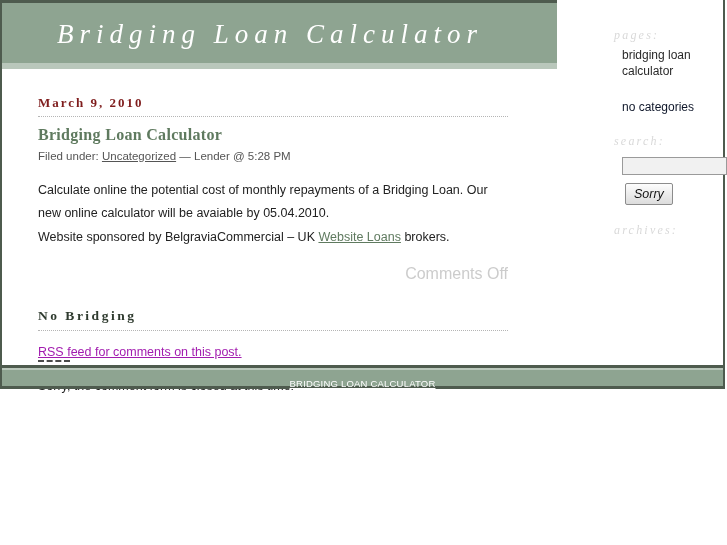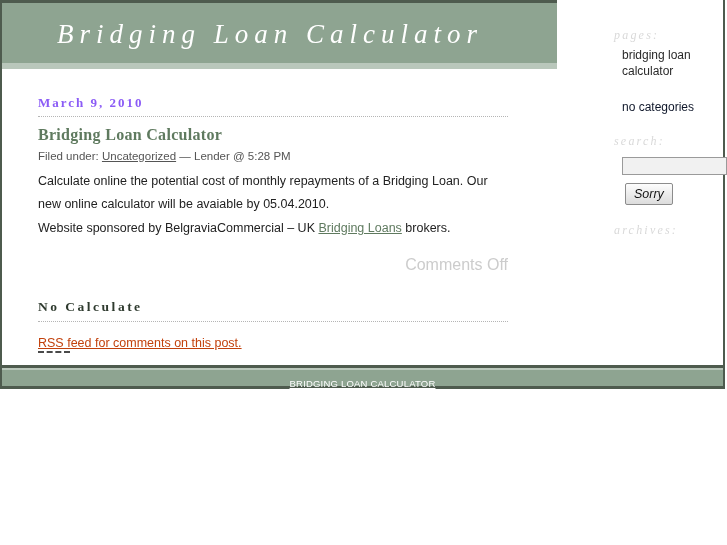--- a/index.html
+++ b/index.html
@@ -65,21 +65,21 @@
     left: 38px;
     top: 95px;
     width: 470px;
   }
 
   .post-date {
     font-family: "Liberation Serif", serif;
     font-weight: bold;
     font-size: 13px;
     letter-spacing: 2px;
-    color: #8b5cf6;
+    color: #7f1d1d;
     padding-bottom: 5px;
   }
   .dotted-rule {
     border-top: 1px dotted #b5b5b5;
     height: 0;
     font-size: 0;
     line-height: 0;
   }
   .post-title {
     font-family: "Liberation Serif", serif;
@@ -93,21 +93,21 @@
     font-size: 11.5px;
     color: #555555;
     margin-top: 6px;
   }
   .post-meta a {
     color: #555555;
     text-decoration: underline;
   }
 
   .post-body {
-    margin-top: 8px;
+    margin-top: 17px;
     font-size: 12.5px;
     line-height: 23px;
     color: #222222;
   }
   .post-body p { margin: 0 0 1px 0; }
   .post-body a {
     color: #5f7a5f;
     text-decoration: underline;
   }
 
@@ -126,21 +126,21 @@
     letter-spacing: 2.5px;
     color: #2f3b2f;
     padding-bottom: 6px;
   }
 
   .rss-line {
     margin-top: 14px;
     font-size: 12.5px;
   }
   .rss-line a {
-    color: #c2410c;
+    color: #a21caf;
     text-decoration: underline;
   }
   .short-dash {
     margin-top: 1px;
     width: 32px;
     border-top: 2px dashed #4a4a4a;
     height: 0;
     font-size: 0;
     line-height: 0;
   }
@@ -257,26 +257,26 @@
     <div class="post-title">Bridging Loan Calculator</div>
 
     <div class="post-meta">
       <span>Filed under:</span>
       <a href="#">Uncategorized</a>
       <span>— Lender @ 5:28 PM</span>
     </div>
 
     <div class="post-body">
       <p>Calculate online the potential cost of monthly repayments of a Bridging Loan. Our new online calculator will be avaiable by 05.04.2010.</p>
-      <p><span>Website sponsored by BelgraviaCommercial – UK </span><a href="#">Bridging Loans</a><span> brokers.</span></p>
+      <p><span>Website sponsored by BelgraviaCommercial – UK </span><a href="#">Website Loans</a><span> brokers.</span></p>
     </div>
 
     <div class="comments-off">Comments Off</div>
 
-    <div class="section-heading">No Calculate</div>
+    <div class="section-heading">No Bridging</div>
     <div class="dotted-rule"></div>
 
     <div class="rss-line">
       <a href="#">RSS feed for comments on this post.</a>
     </div>
     <div class="short-dash"></div>
 
     <div class="closed-note">Sorry, the comment form is closed at this time.</div>
   </div>
 

